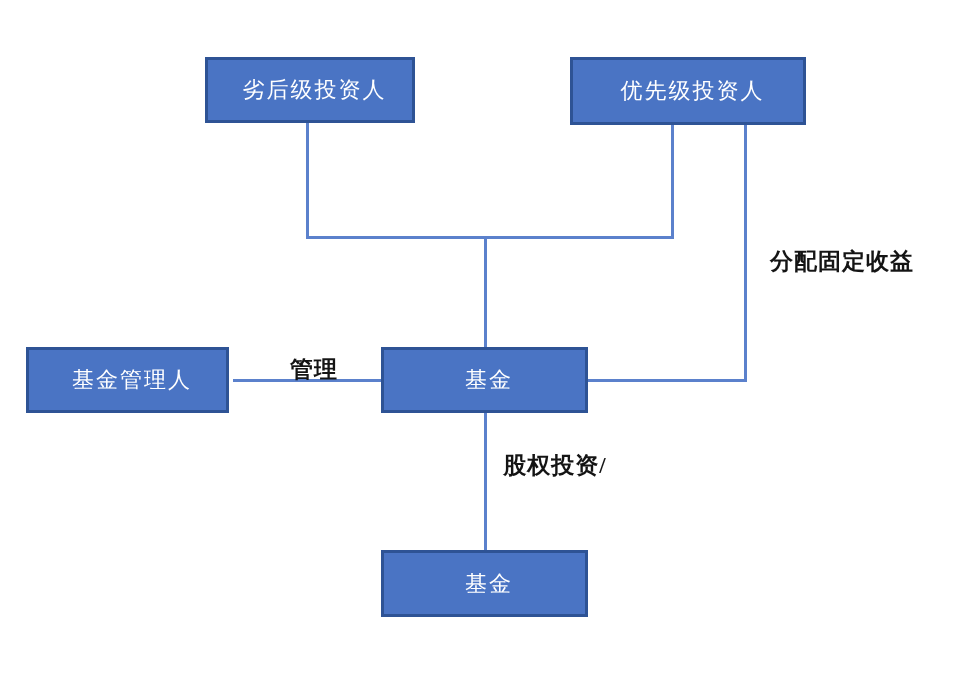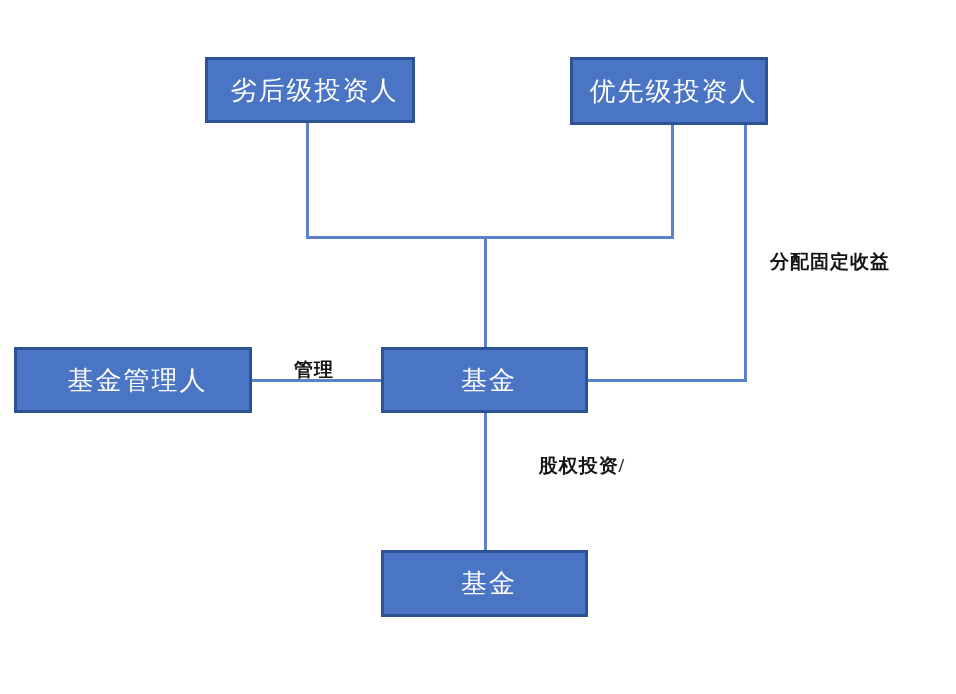--- a/index.html
+++ b/index.html
@@ -23,60 +23,60 @@
     overflow: hidden;
   }
   .node {
     position: absolute;
     background: var(--node-fill);
     border: 3px solid var(--node-border);
     color: var(--node-text);
     display: flex;
     align-items: center;
     justify-content: center;
-    font-size: 26px;
+    font-size: 22px;
     letter-spacing: 2px;
     font-family: "Liberation Sans", sans-serif;
     padding-left: 9px;
   }
   .connector {
     position: absolute;
     background: var(--connector);
   }
   .connector.v { width: 3px; }
   .connector.h { height: 3px; }
   .edge-label {
     position: absolute;
     color: var(--label-text);
     font-family: "Liberation Serif", serif;
     font-weight: bold;
-    font-size: 19px;
+    font-size: 23px;
     line-height: 28px;
     letter-spacing: 1px;
     white-space: nowrap;
   }
   
   #node-junior  { left: 205px; top: 57px;  width: 210px; height: 66px; }
-  #node-senior  { left: 570px; top: 57px;  width: 198px; height: 68px; }
-  #node-manager { left: 14px;  top: 347px; width: 238px; height: 66px; }
+  #node-senior  { left: 570px; top: 57px;  width: 236px; height: 68px; }
+  #node-manager { left: 26px;  top: 347px; width: 203px; height: 66px; }
   #node-fund-center { left: 381px; top: 347px; width: 207px; height: 66px; }
   #node-fund-bottom { left: 381px; top: 550px; width: 207px; height: 67px; }
   
   #conn-junior-down   { left: 306px; top: 123px; height: 115px; }
   #conn-senior-down   { left: 671px; top: 125px; height: 113px; }
   #conn-bus           { left: 306px; top: 236px; width: 368px; }
   #conn-bus-to-fund   { left: 484px; top: 238px; height: 109px; }
   #conn-manager-fund  { left: 233px; top: 379px; width: 148px; }
   #conn-senior-right  { left: 744px; top: 125px; height: 257px; }
   #conn-right-elbow   { left: 588px; top: 379px; width: 159px; }
   #conn-fund-down     { left: 484px; top: 413px; height: 137px; }
   
   #label-manage { left: 283px; top: 356px; width: 62px; text-align: center; }
   #label-fixed-income { left: 770px; top: 248px; }
-  #label-equity { left: 492px; top: 452px; width: 126px; text-align: center; margin-left: 27px; }
+  #label-equity { left: 492px; top: 452px; width: 126px; text-align: center; }
 </style>
 </head>
 <body>
 
 <div class="canvas">
 
   <div class="connector v" id="conn-junior-down"></div>
   <div class="connector v" id="conn-senior-down"></div>
   <div class="connector h" id="conn-bus"></div>
   <div class="connector v" id="conn-bus-to-fund"></div>

